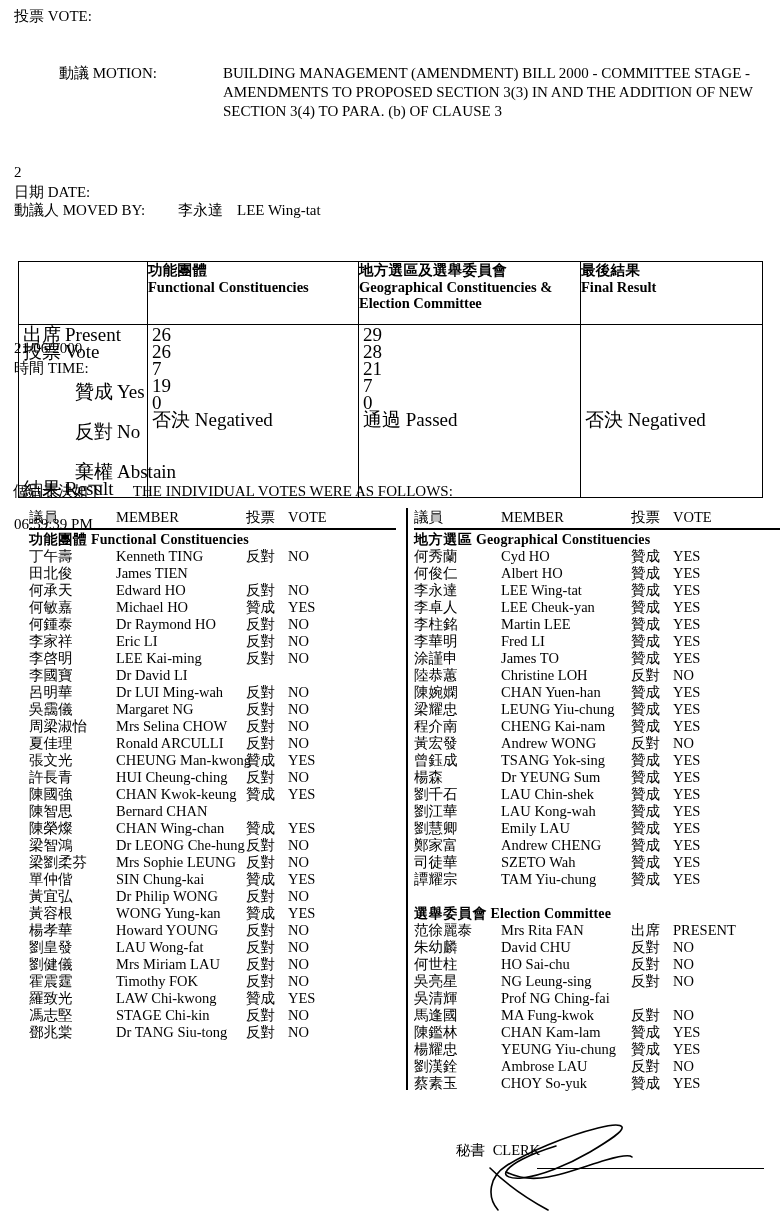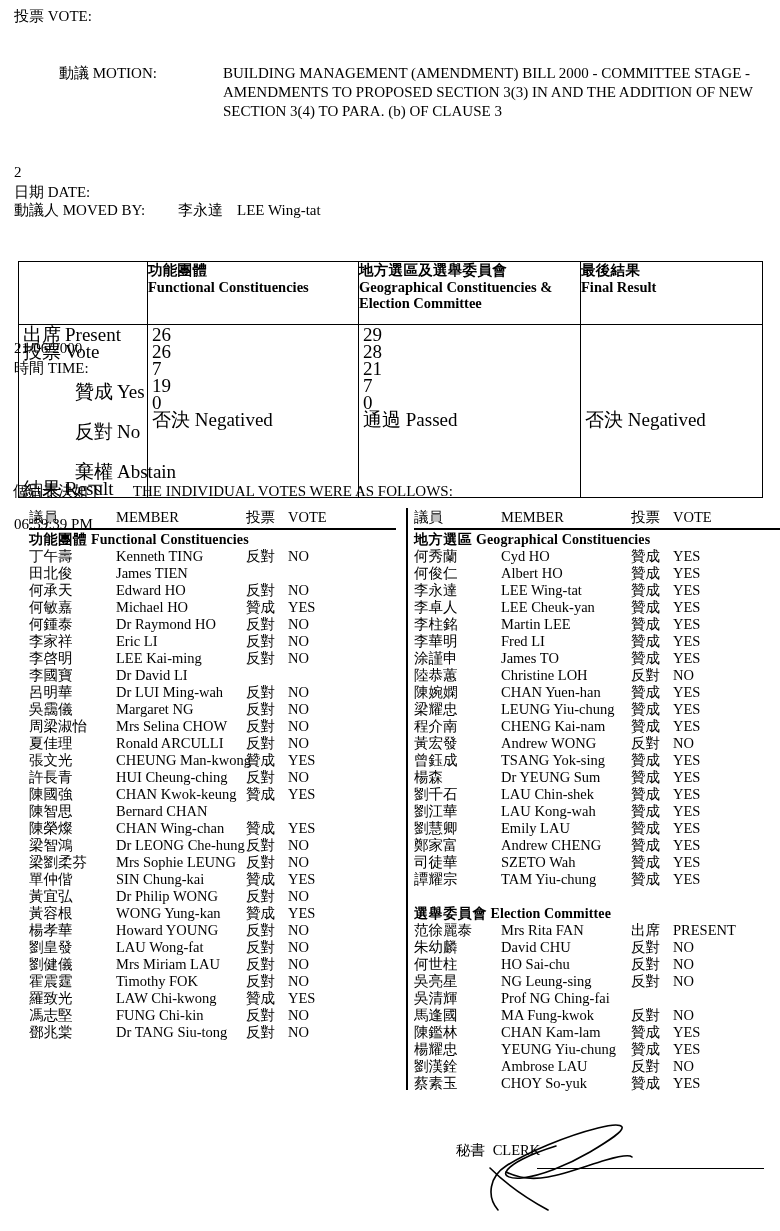--- a/index.html
+++ b/index.html
@@ -527,21 +527,21 @@
             <span class="c-voteen">NO</span>
           </div>
           <div class="vrow">
             <span class="c-zh">羅致光</span>
             <span class="c-en">LAW Chi-kwong</span>
             <span class="c-votezh">贊成</span>
             <span class="c-voteen">YES</span>
           </div>
           <div class="vrow">
             <span class="c-zh">馮志堅</span>
-            <span class="c-en">FUNG Chi-kin</span>
+            <span class="c-en">STAGE Chi-kin</span>
             <span class="c-votezh">反對</span>
             <span class="c-voteen">NO</span>
           </div>
           <div class="vrow">
             <span class="c-zh">鄧兆棠</span>
             <span class="c-en">Dr TANG Siu-tong</span>
             <span class="c-votezh">反對</span>
             <span class="c-voteen">NO</span>
           </div>
         </div>

